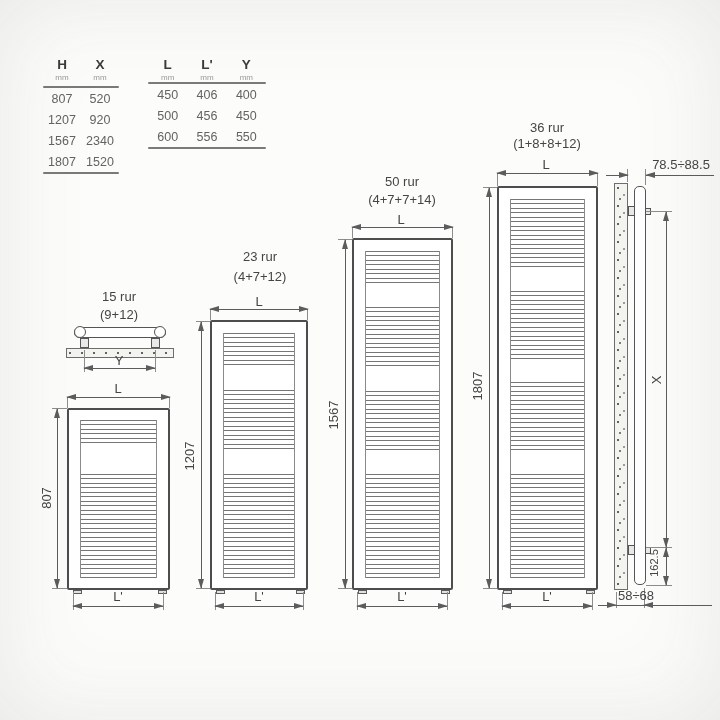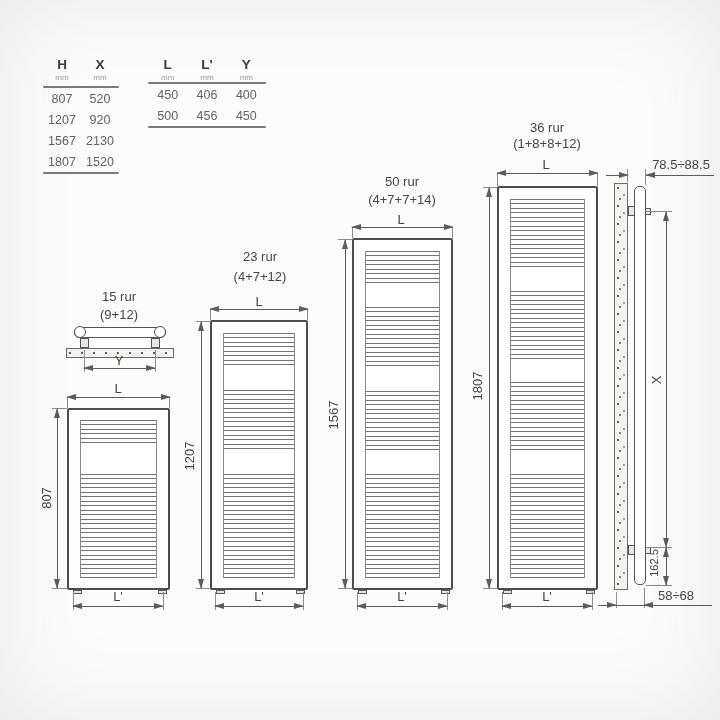--- a/index.html
+++ b/index.html
@@ -102,21 +102,21 @@
     <div class="trow">
       <span>807</span>
       <span>520</span>
     </div>
     <div class="trow">
       <span>1207</span>
       <span>920</span>
     </div>
     <div class="trow">
       <span>1567</span>
-      <span>2130</span>
+      <span>2340</span>
     </div>
     <div class="trow">
       <span>1807</span>
       <span>1520</span>
     </div>
     <div class="trule"></div>
   </div>
 
   <div class="dtable" style="left:148px;top:58px;width:118px">
     <div class="thead" style="height:24px">
@@ -137,20 +137,25 @@
     <div class="trow">
       <span>450</span>
       <span>406</span>
       <span>400</span>
     </div>
     <div class="trow">
       <span>500</span>
       <span>456</span>
       <span>450</span>
     </div>
+    <div class="trow">
+      <span>600</span>
+      <span>556</span>
+      <span>550</span>
+    </div>
     <div class="trule"></div>
   </div>
 
   <div class="hlabel" style="left:119px;top:296px">15 rur</div>
   <div class="hlabel" style="left:119px;top:314px">(9+12)</div>
 
   <div>
     <div class="bar" style="left:74px;top:327px;width:92px;height:11px"></div>
     <div class="knob" style="left:74px;top:326px"></div>
     <div class="knob" style="left:154px;top:326px"></div>
@@ -420,17 +425,17 @@
 
     <div class="ext" style="left:646px;top:585px;width:26px;height:1px"></div>
     <div class="dimv tips" style="left:666px;top:548px;height:37px"></div>
     <div class="vlabel small" style="left:654px;top:563px">162.5</div>
 
     <div class="ext" style="left:616px;top:592px;width:1px;height:16px"></div>
     <div class="ext" style="left:644px;top:588px;width:1px;height:20px"></div>
     <div class="dimh tip-r" style="left:598px;top:605px;width:18px"></div>
     <div class="dimh" style="left:616px;top:605px;width:28px"></div>
     <div class="dimh tip-l" style="left:644px;top:605px;width:68px"></div>
-    <div class="hlabel" style="left:676px;top:595px">58÷68</div>
+    <div class="hlabel" style="left:636px;top:595px">58÷68</div>
   </div>
 
   <div class="vignette"></div>
 </div>
 
 </body></html>

